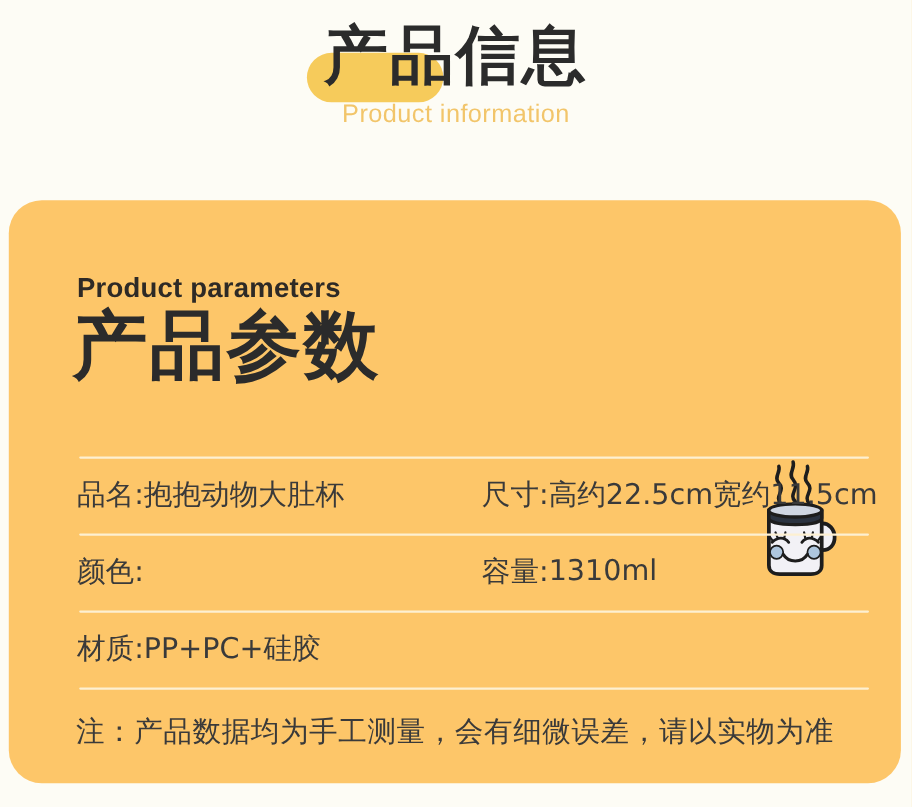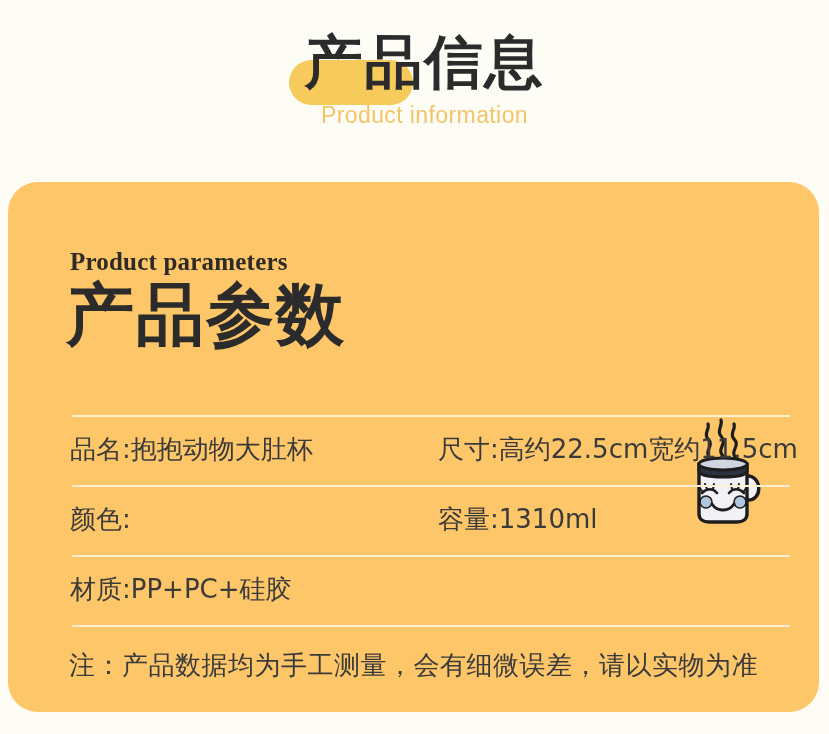--- a/index.html
+++ b/index.html
@@ -12,25 +12,24 @@
     background: #fdfcf5;
     font-family: "Liberation Sans", sans-serif;
     overflow: hidden;
     position: relative;
   }
 
   
   .page-header {
     position: absolute;
     left: 0;
-    top: 12px;
+    top: 0;
     width: 819px;
     height: 170px;
     background: #fdfcf5;
-    margin-left: 10px;
   }
   .title-wrap {
     position: absolute;
     left: 0;
     top: 14px;
     width: 829px;
     text-align: center;
     height: 76px;
   }
   .title-highlight {
@@ -74,21 +73,21 @@
     width: 811px;
     height: 530px;
     background: #fdc669;
     border-radius: 30px;
   }
 
   .card-eyebrow {
     position: absolute;
     left: 62px;
     top: 66px;
-    font-family: Liberation Serif, serif;
+    font-family: Liberation Sans, sans-serif;
     font-weight: 700;
     font-size: 25px;
     color: #2e2a26;
     letter-spacing: 0.2px;
   }
   .card-heading {
     position: absolute;
     left: 58px;
     top: 102px;
     font-family: "DejaVu Sans", "Liberation Sans", sans-serif;

